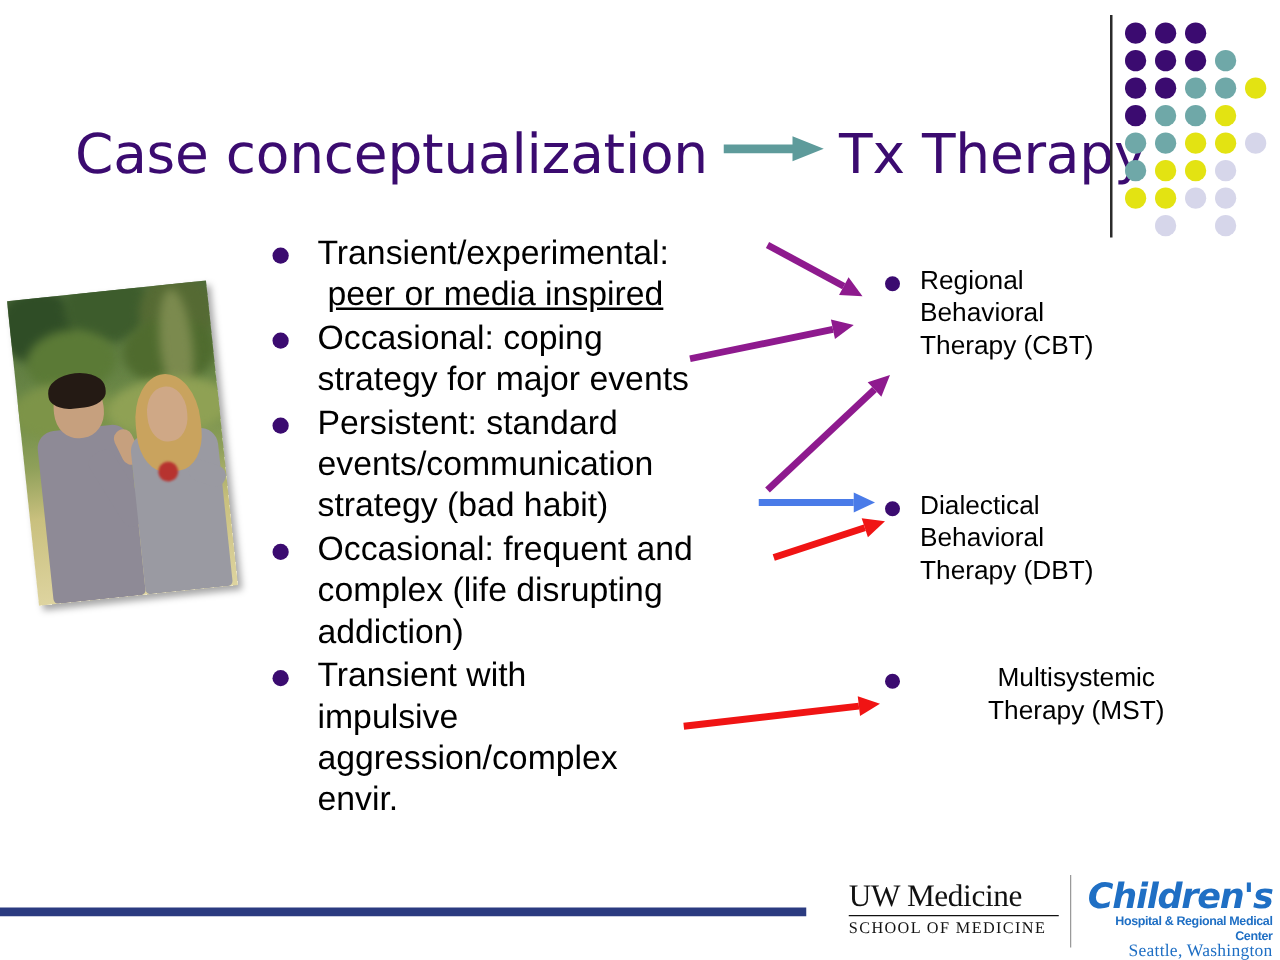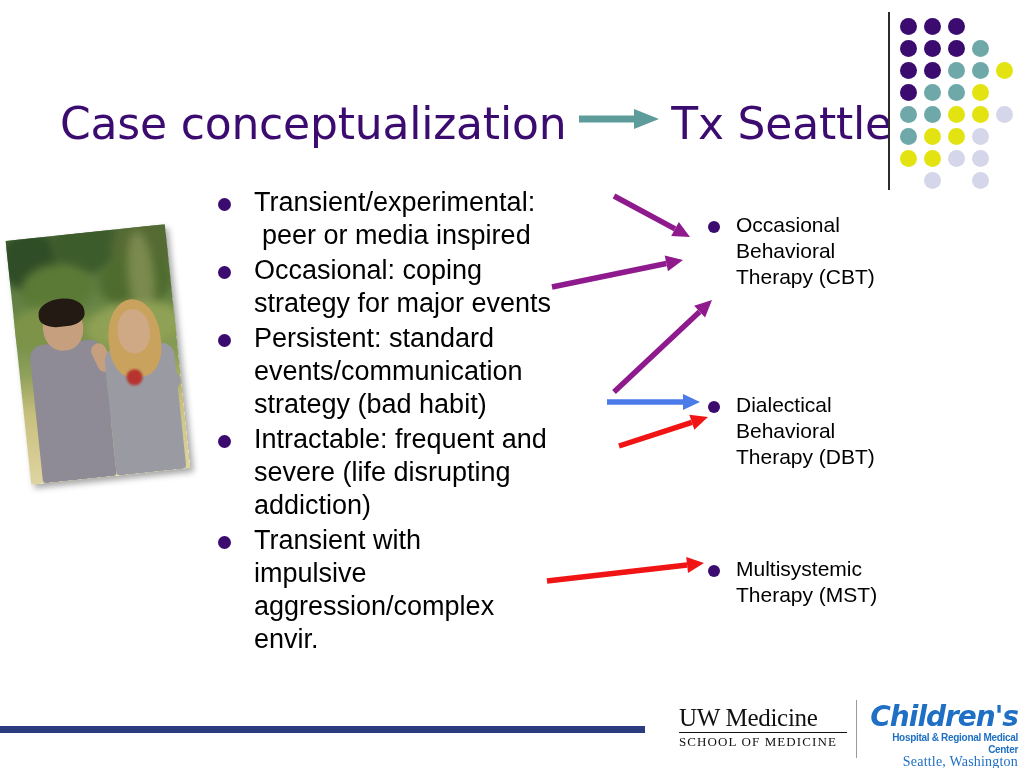--- a/index.html
+++ b/index.html
@@ -121,21 +121,21 @@
     border-radius: 50%;
     background: #3B0B70;
   }
   .li .txt {
     font-family: "Liberation Sans", sans-serif;
     font-size: 27px;
     line-height: 33px;
     color: #000000;
     display: block;
   }
-  .li .txt.indent-first { text-indent: 8px; }
+  .li .txt.indent-first { text-indent: 8px; text-decoration: underline; }
 
   
   .rli {
     position: absolute;
     padding-left: 36px;
     width: 250px;
   }
   .rli .bullet {
     position: absolute;
     left: 8px;
@@ -147,21 +147,21 @@
   }
   .rli .txt {
     font-family: "Liberation Sans", sans-serif;
     font-size: 21px;
     line-height: 26px;
     color: #000000;
     display: block;
   }
   #r-cbt { left: 700px; top: 212px; }
   #r-dbt { left: 700px; top: 392px; }
-  #r-mst { left: 700px; top: 556px; }
+  #r-mst { left: 700px; top: 530px; text-align: center; }
 
   
   #arrows {
     position: absolute;
     left: 0; top: 0;
     width: 1024px;
     height: 768px;
     pointer-events: none;
   }
 
@@ -244,21 +244,21 @@
 <div id="slide">
 
   <div id="title-block">
     <span class="title-text">Case conceptualization</span>
     <span id="title-arrow">
       <svg width="86" height="26" viewBox="0 0 86 26" xmlns="http://www.w3.org/2000/svg">
         <path d="M2,13 L60,13" stroke="#5E9B9B" stroke-width="7" fill="none"></path>
         <path d="M57,3 L82,13 L57,23 Z" fill="#5E9B9B"></path>
       </svg>
     </span>
-    <span class="title-text">Tx Seattle</span>
+    <span class="title-text">Tx Therapy</span>
   </div>
 
   <div id="dot-logo">
     <div id="logo-rule"></div>
 
   <div class="dot purple" style="left: 12px; top: 10px;"></div>
       <div class="dot purple" style="left: 36px; top: 10px;"></div>
       <div class="dot purple" style="left: 60px; top: 10px;"></div>
       <div class="dot purple" style="left: 12px; top: 32px;"></div>
       <div class="dot purple" style="left: 36px; top: 32px;"></div>
@@ -332,36 +332,36 @@
       <span class="txt">strategy for major events</span>
     </div>
     <div class="li">
       <span class="bullet"></span>
       <span class="txt">Persistent: standard</span>
       <span class="txt">events/communication</span>
       <span class="txt">strategy (bad habit)</span>
     </div>
     <div class="li">
       <span class="bullet"></span>
-      <span class="txt">Intractable: frequent and</span>
-      <span class="txt">severe (life disrupting</span>
+      <span class="txt">Occasional: frequent and</span>
+      <span class="txt">complex (life disrupting</span>
       <span class="txt">addiction)</span>
     </div>
     <div class="li">
       <span class="bullet"></span>
       <span class="txt">Transient with</span>
       <span class="txt">impulsive</span>
       <span class="txt">aggression/complex</span>
       <span class="txt">envir.</span>
     </div>
   </div>
 
   <div class="rli" id="r-cbt">
     <span class="bullet"></span>
-    <span class="txt">Occasional</span>
+    <span class="txt">Regional</span>
     <span class="txt">Behavioral</span>
     <span class="txt">Therapy (CBT)</span>
   </div>
   <div class="rli" id="r-dbt">
     <span class="bullet"></span>
     <span class="txt">Dialectical</span>
     <span class="txt">Behavioral</span>
     <span class="txt">Therapy (DBT)</span>
   </div>
   <div class="rli" id="r-mst">

